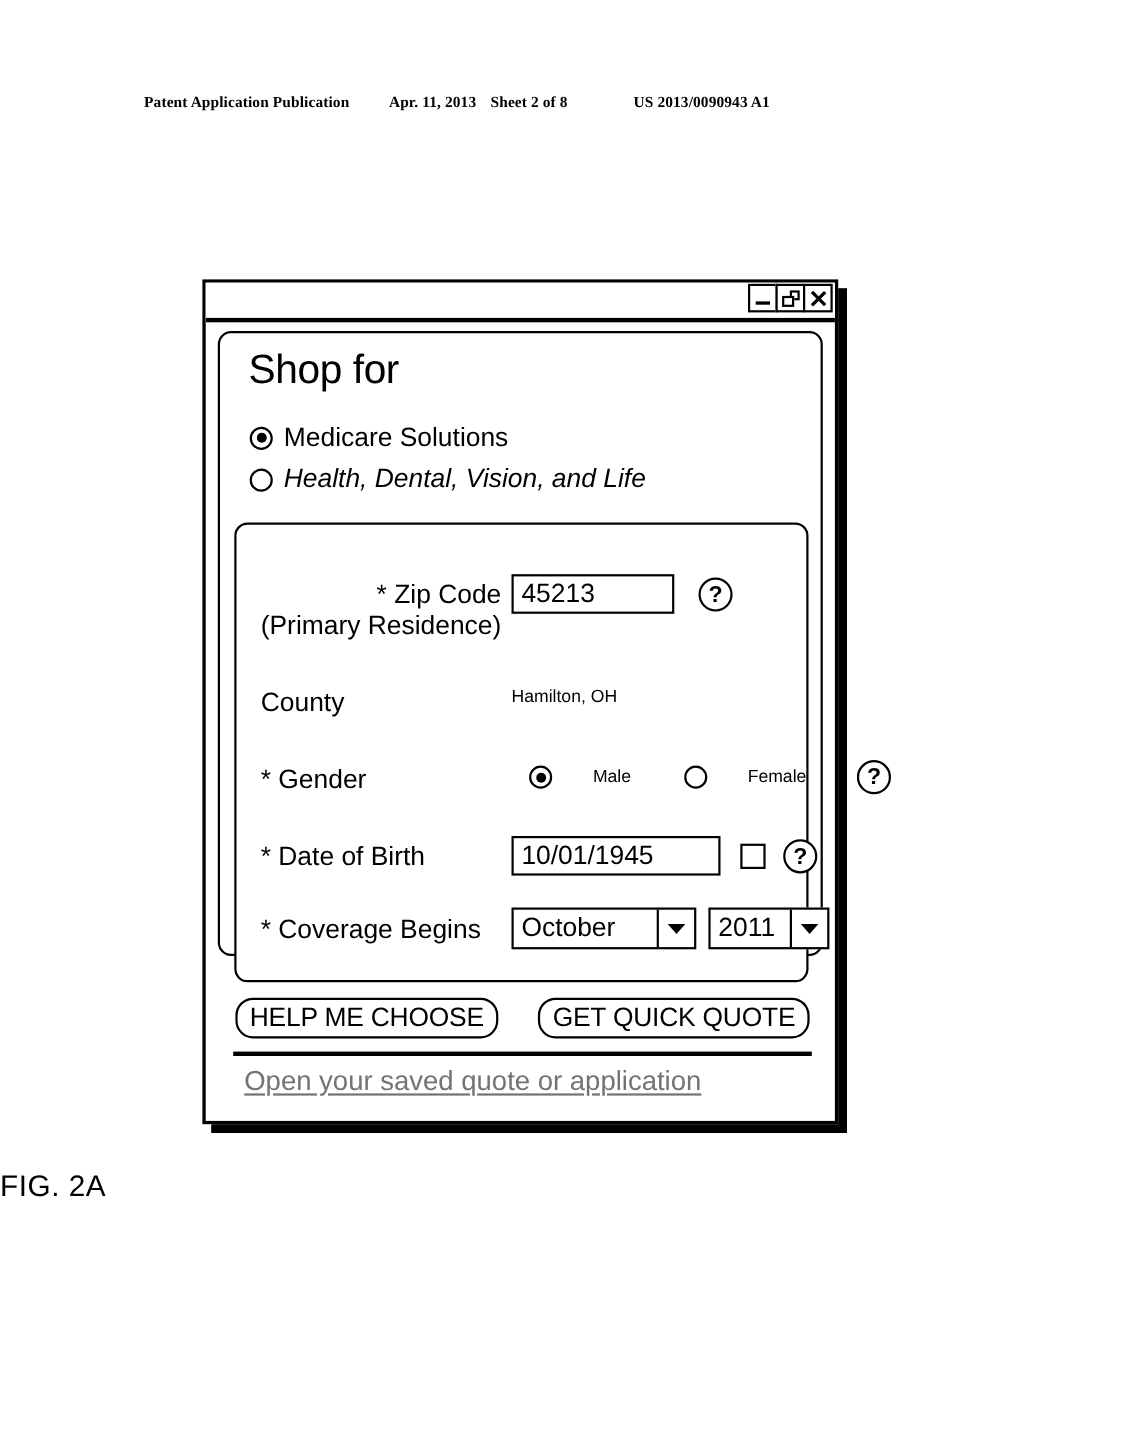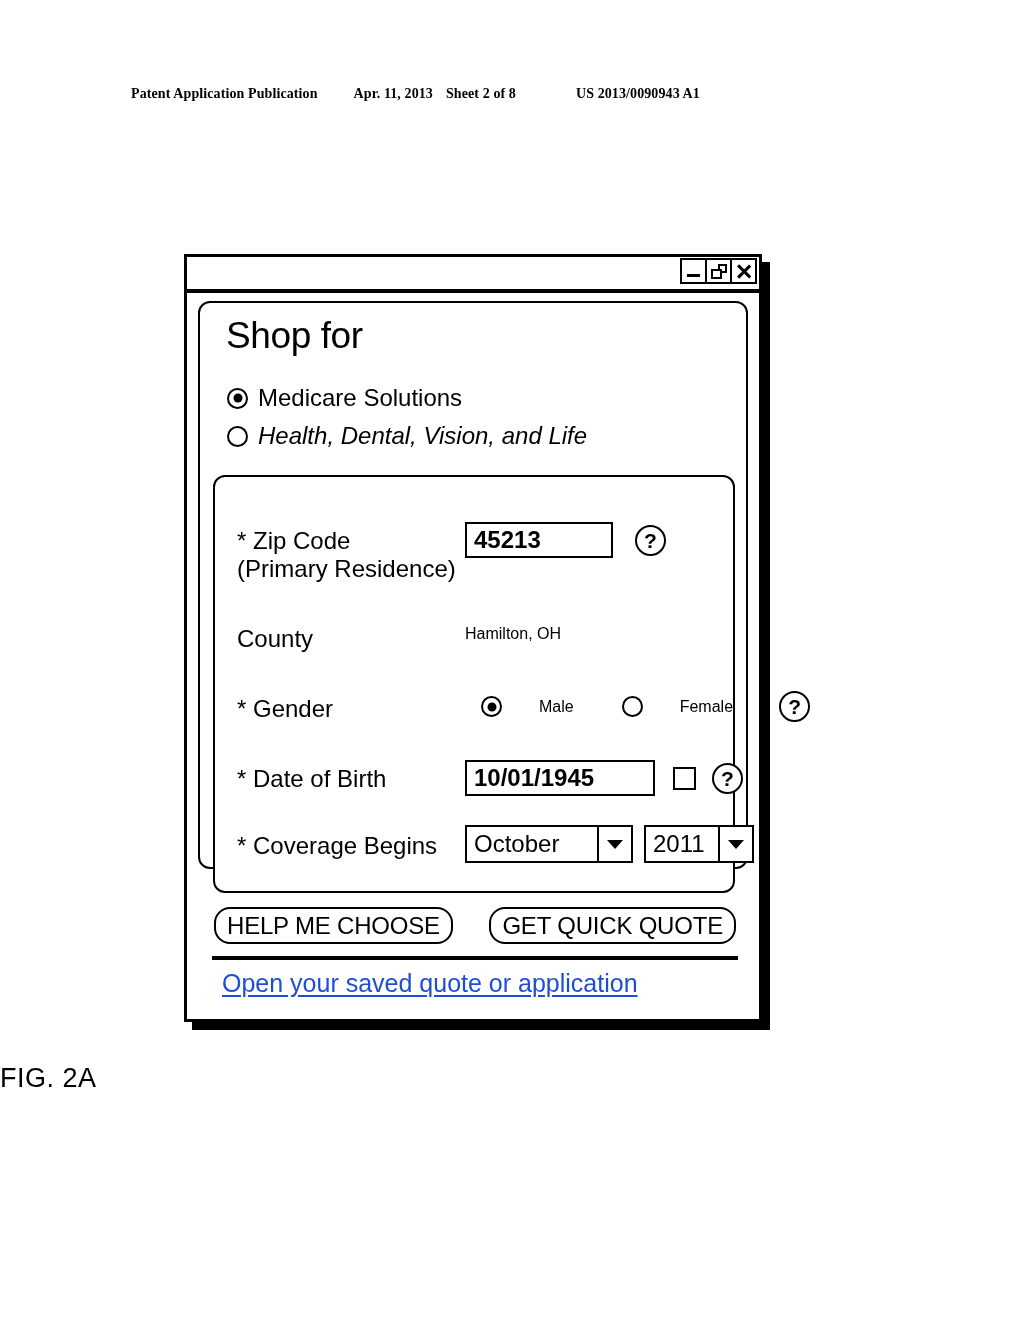--- a/index.html
+++ b/index.html
@@ -146,20 +146,21 @@
     position: absolute;
     left: 11px;
     top: 44px;
     width: 550px;
     height: 568px;
     border: 2.5px solid #000000;
     border-radius: 12px;
     box-sizing: border-box;
     background: #ffffff;
     padding: 0;
+    text-align: right;
   }
 
   .shop-title {
     position: absolute;
     left: 26px;
     top: 14px;
     font-size: 37px;
     letter-spacing: -0.4px;
     line-height: 1;
   }
@@ -233,21 +234,20 @@
     box-sizing: border-box;
     background: #ffffff;
     font-family: "Liberation Sans", sans-serif;
     font-size: 24px;
     line-height: 1;
     padding: 3px 0 4px 7px;
     color: #000000;
     outline: none;
     display: flex;
     align-items: center;
-    font-weight: bold;
   }
   .input-zip { width: 148px; height: 36px; }
   .input-dob { width: 190px; height: 36px; }
 
   
   .help-icon {
     width: 31px;
     height: 31px;
     border: 2.5px solid #000000;
     border-radius: 50%;
@@ -342,21 +342,21 @@
     background: #000000;
   }
 
   .saved-link {
     position: absolute;
     left: 22px;
     top: 666px;
     font-size: 25px;
     text-decoration: underline;
     text-underline-offset: 3px;
-    color: #1d4ed8;
+    color: #737373;
     white-space: nowrap;
   }
 
   
   .fig-caption {
     position: absolute;
     top: 1063px;
     left: 0;
     width: 1024px;
     font-size: 27px;

